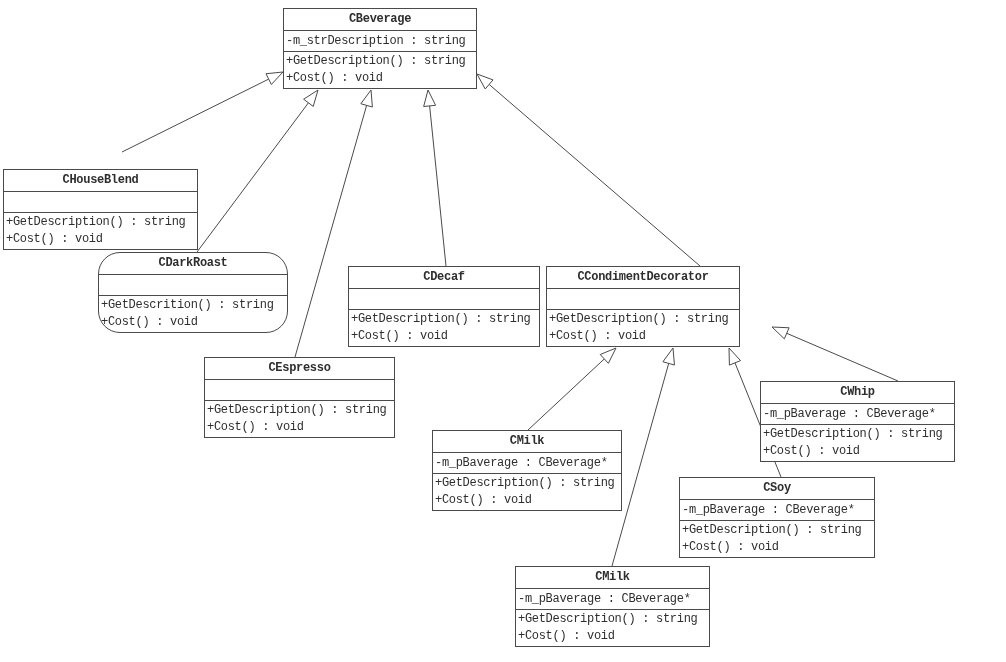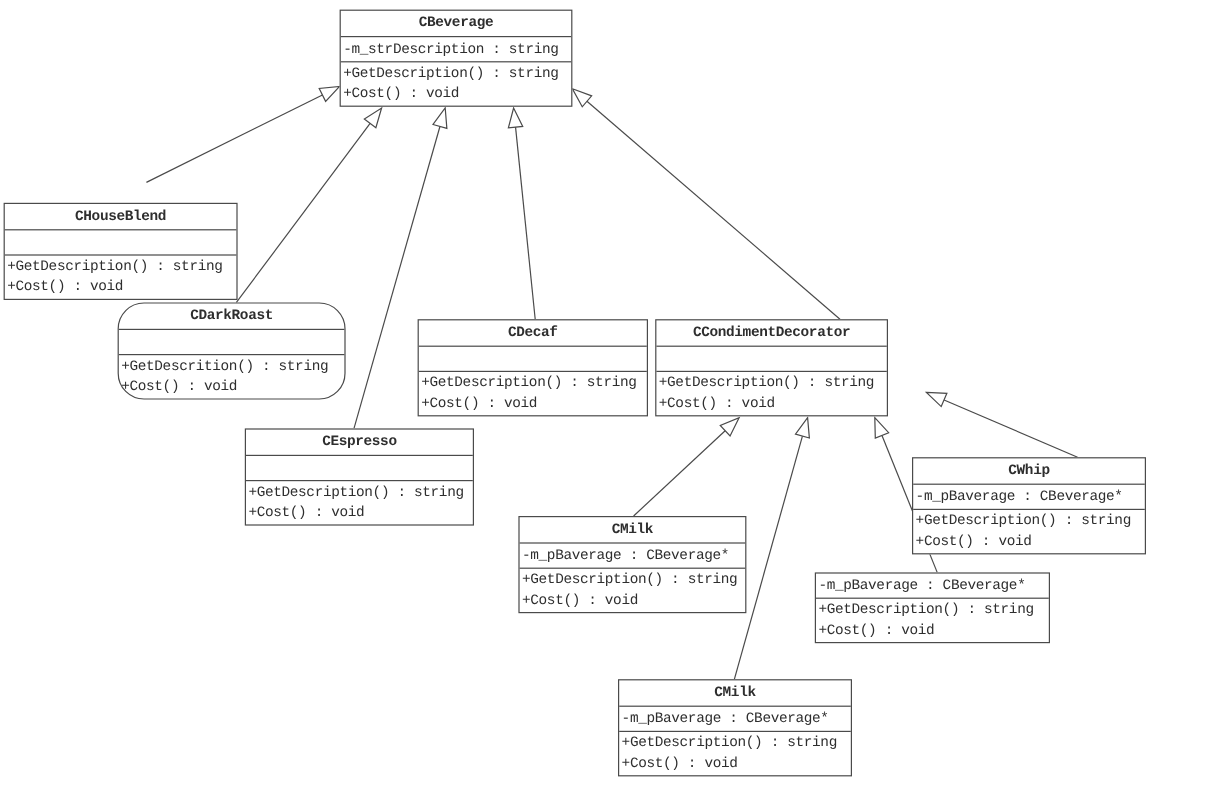--- a/index.html
+++ b/index.html
@@ -163,20 +163,21 @@
     <div class="uml-attrs">
       <div class="uml-line">-m_pBaverage : CBeverage*</div>
     </div>
     <div class="uml-methods">
       <div class="uml-line">+GetDescription() : string</div>
       <div class="uml-line">+Cost() : void</div>
     </div>
   </div>
 
   <div class="uml-class" id="box-csoy">
+    <div class="uml-title">CSoy</div>
     <div class="uml-attrs">
       <div class="uml-line">-m_pBaverage : CBeverage*</div>
     </div>
     <div class="uml-methods">
       <div class="uml-line">+GetDescription() : string</div>
       <div class="uml-line">+Cost() : void</div>
     </div>
   </div>
 
   <div class="uml-class" id="box-cwhip">

